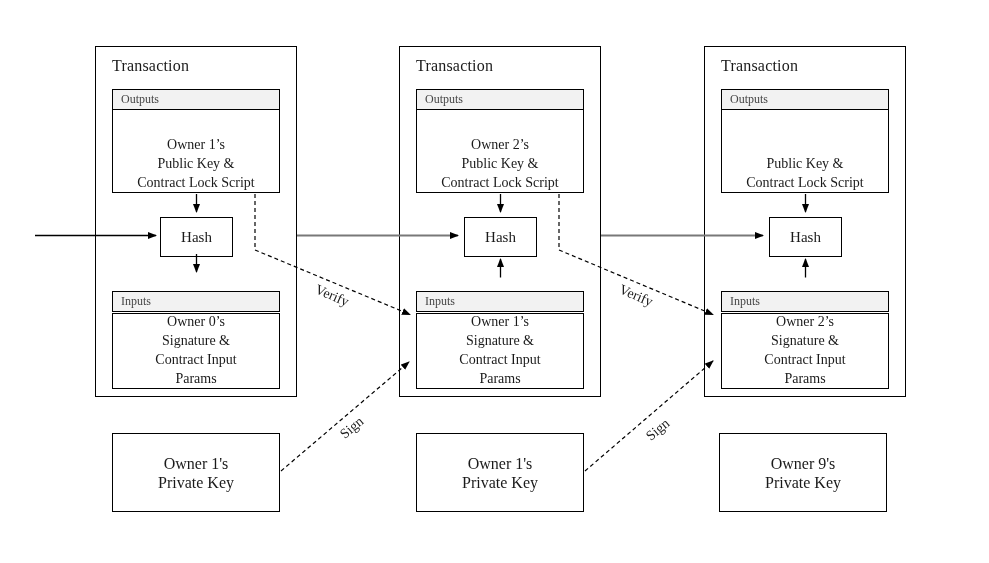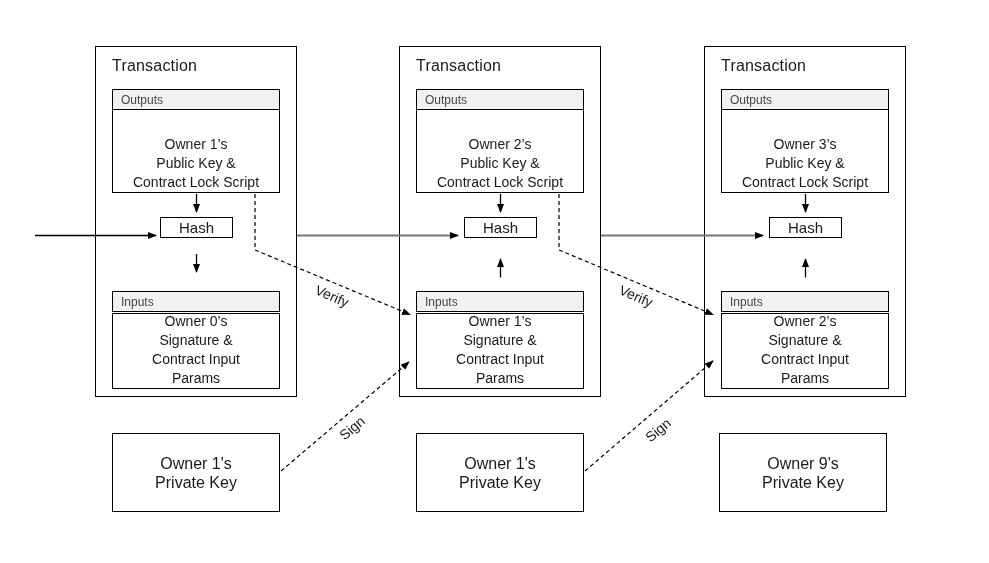--- a/index.html
+++ b/index.html
@@ -1,18 +1,18 @@
 <!DOCTYPE html>
 <html><head>
 <meta charset="utf-8">
 <style>
   html,body { margin:0; padding:0; background:#ffffff; }
   .canvas {
     position:relative; width:989px; height:563px; background:#ffffff;
-    font-family:Liberation Sans, sans-serif; color:#1a1a1a; overflow:hidden;
+    font-family:Liberation Serif, serif; color:#1a1a1a; overflow:hidden;
   }
   .transaction {
     position:absolute; top:46px; width:202px; height:351px;
     border:1.5px solid #000; background:#fff; box-sizing:border-box;
   }
   .t0 { left:95px; } .t1 { left:399px; } .t2 { left:704px; }
   .tx-title { position:absolute; left:16px; top:10px; font-size:16px; letter-spacing:.2px; }
   .section-header {
     position:absolute; left:16px; width:168px; height:21px;
     background:#f2f2f2; border:1.3px solid #000; box-sizing:border-box;
@@ -23,21 +23,21 @@
   .inputs-header  { top:244px; }
   .section-body {
     position:absolute; left:16px; width:168px;
     border:1.3px solid #000; box-sizing:border-box; background:#fff;
     display:flex; flex-direction:column; justify-content:flex-end;
     text-align:center; font-size:14px; line-height:19px;
   }
   .outputs-body { top:62px;  height:84px; }
   .inputs-body  { top:266px; height:76px; }
   .hash-box {
-    position:absolute; left:64px; top:170px; width:73px; height:21px;
+    position:absolute; left:64px; top:170px; width:73px; height:40px;
     border:1.3px solid #000; box-sizing:border-box; background:#fff;
     display:flex; align-items:center; justify-content:center; font-size:15px;
   }
   .pk-box {
     position:absolute; top:433px; width:168px; height:79px;
     border:1.3px solid #000; box-sizing:border-box; background:#fff;
     display:flex; flex-direction:column; justify-content:center;
     text-align:center; font-size:16px; line-height:19px;
   }
   .pk0 { left:112px; } .pk1 { left:416px; } .pk2 { left:719px; }
@@ -104,21 +104,20 @@
       <span>Params</span>
     </div>
   </div>
 
   <div class="transaction t2">
     <div class="tx-title">Transaction</div>
     <div class="section-header outputs-header">
       <span>Outputs</span>
     </div>
     <div class="section-body outputs-body">
-      <span>Owner 3’s</span>
       <span>Public Key &amp;</span>
       <span>Contract Lock Script</span>
     </div>
     <div class="hash-box">
       <span>Hash</span>
     </div>
     <div class="section-header inputs-header">
       <span>Inputs</span>
     </div>
     <div class="section-body inputs-body">

